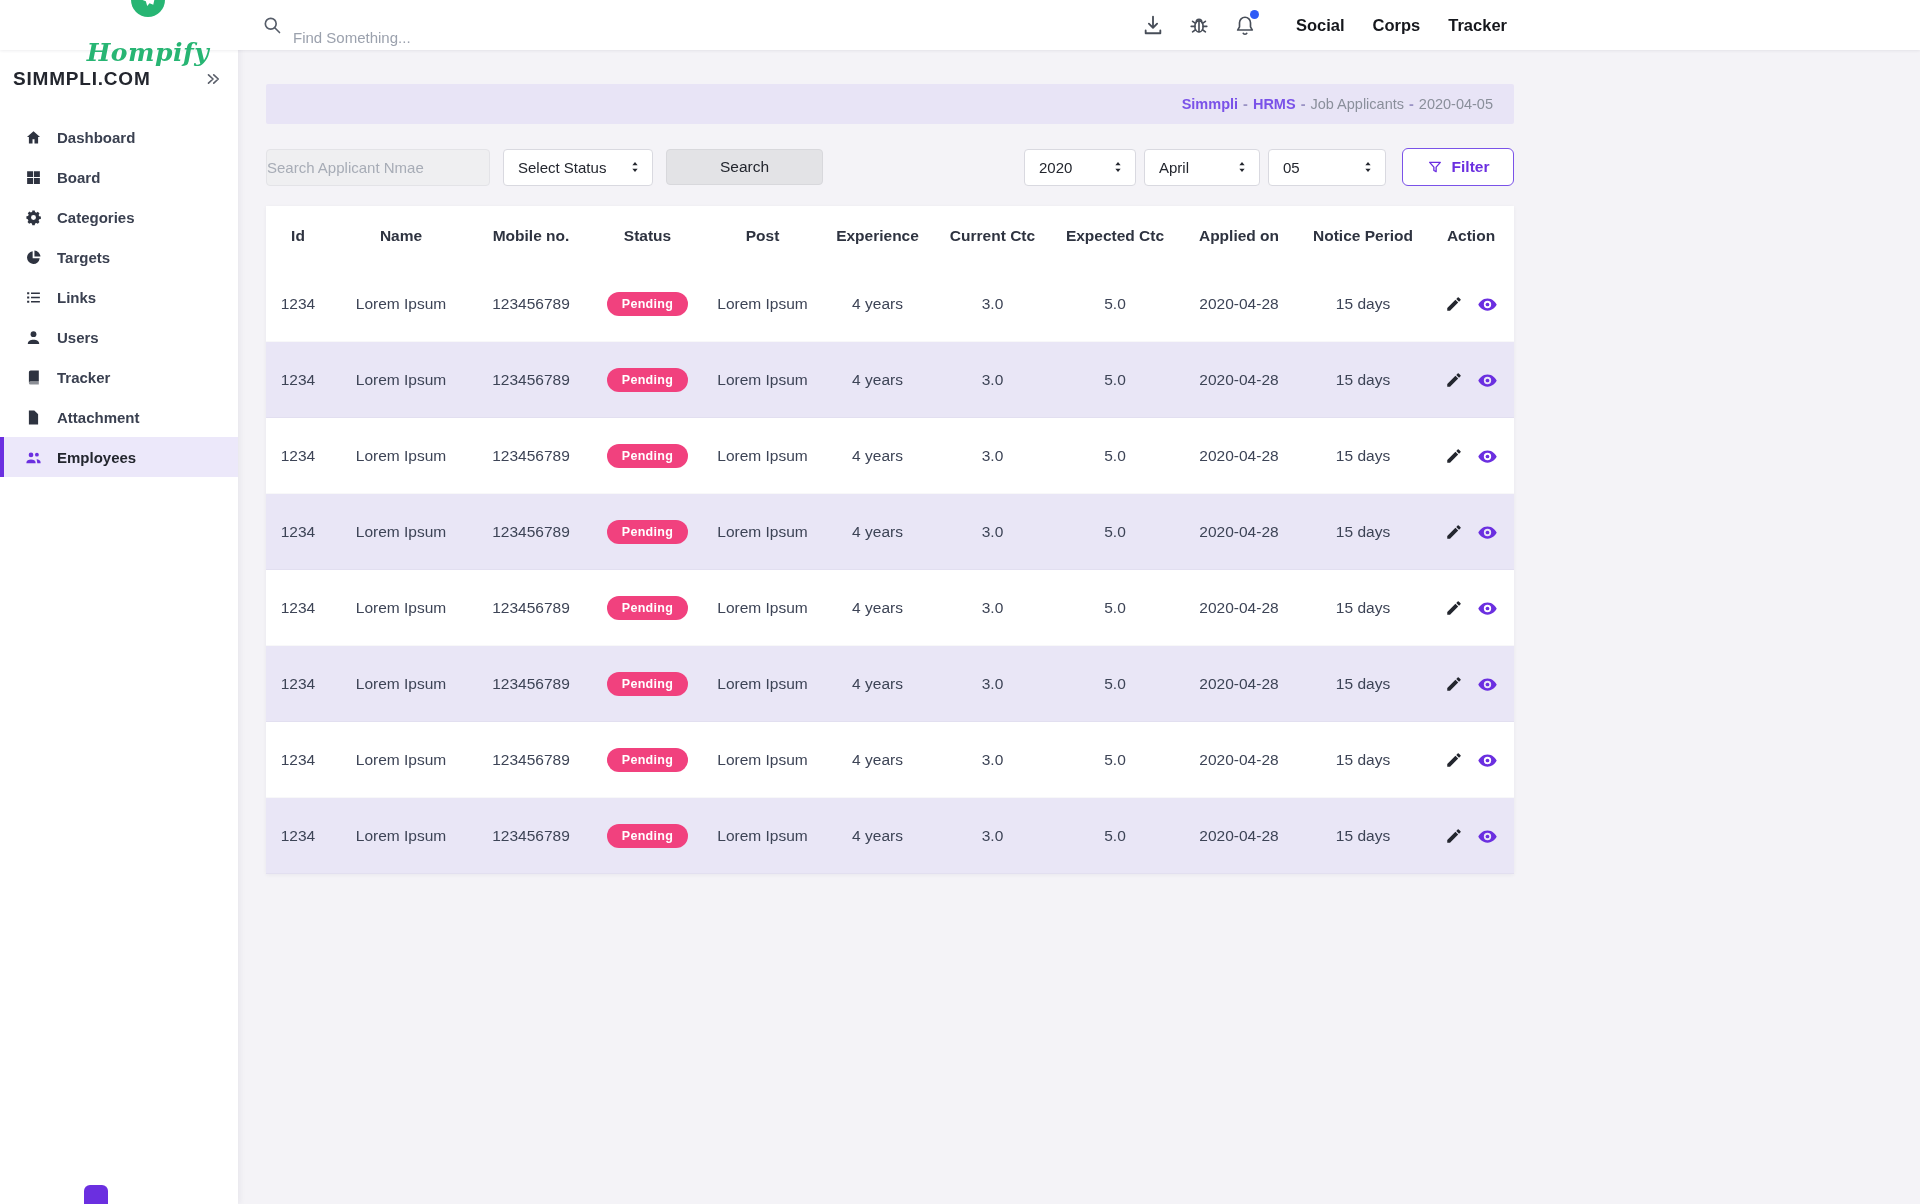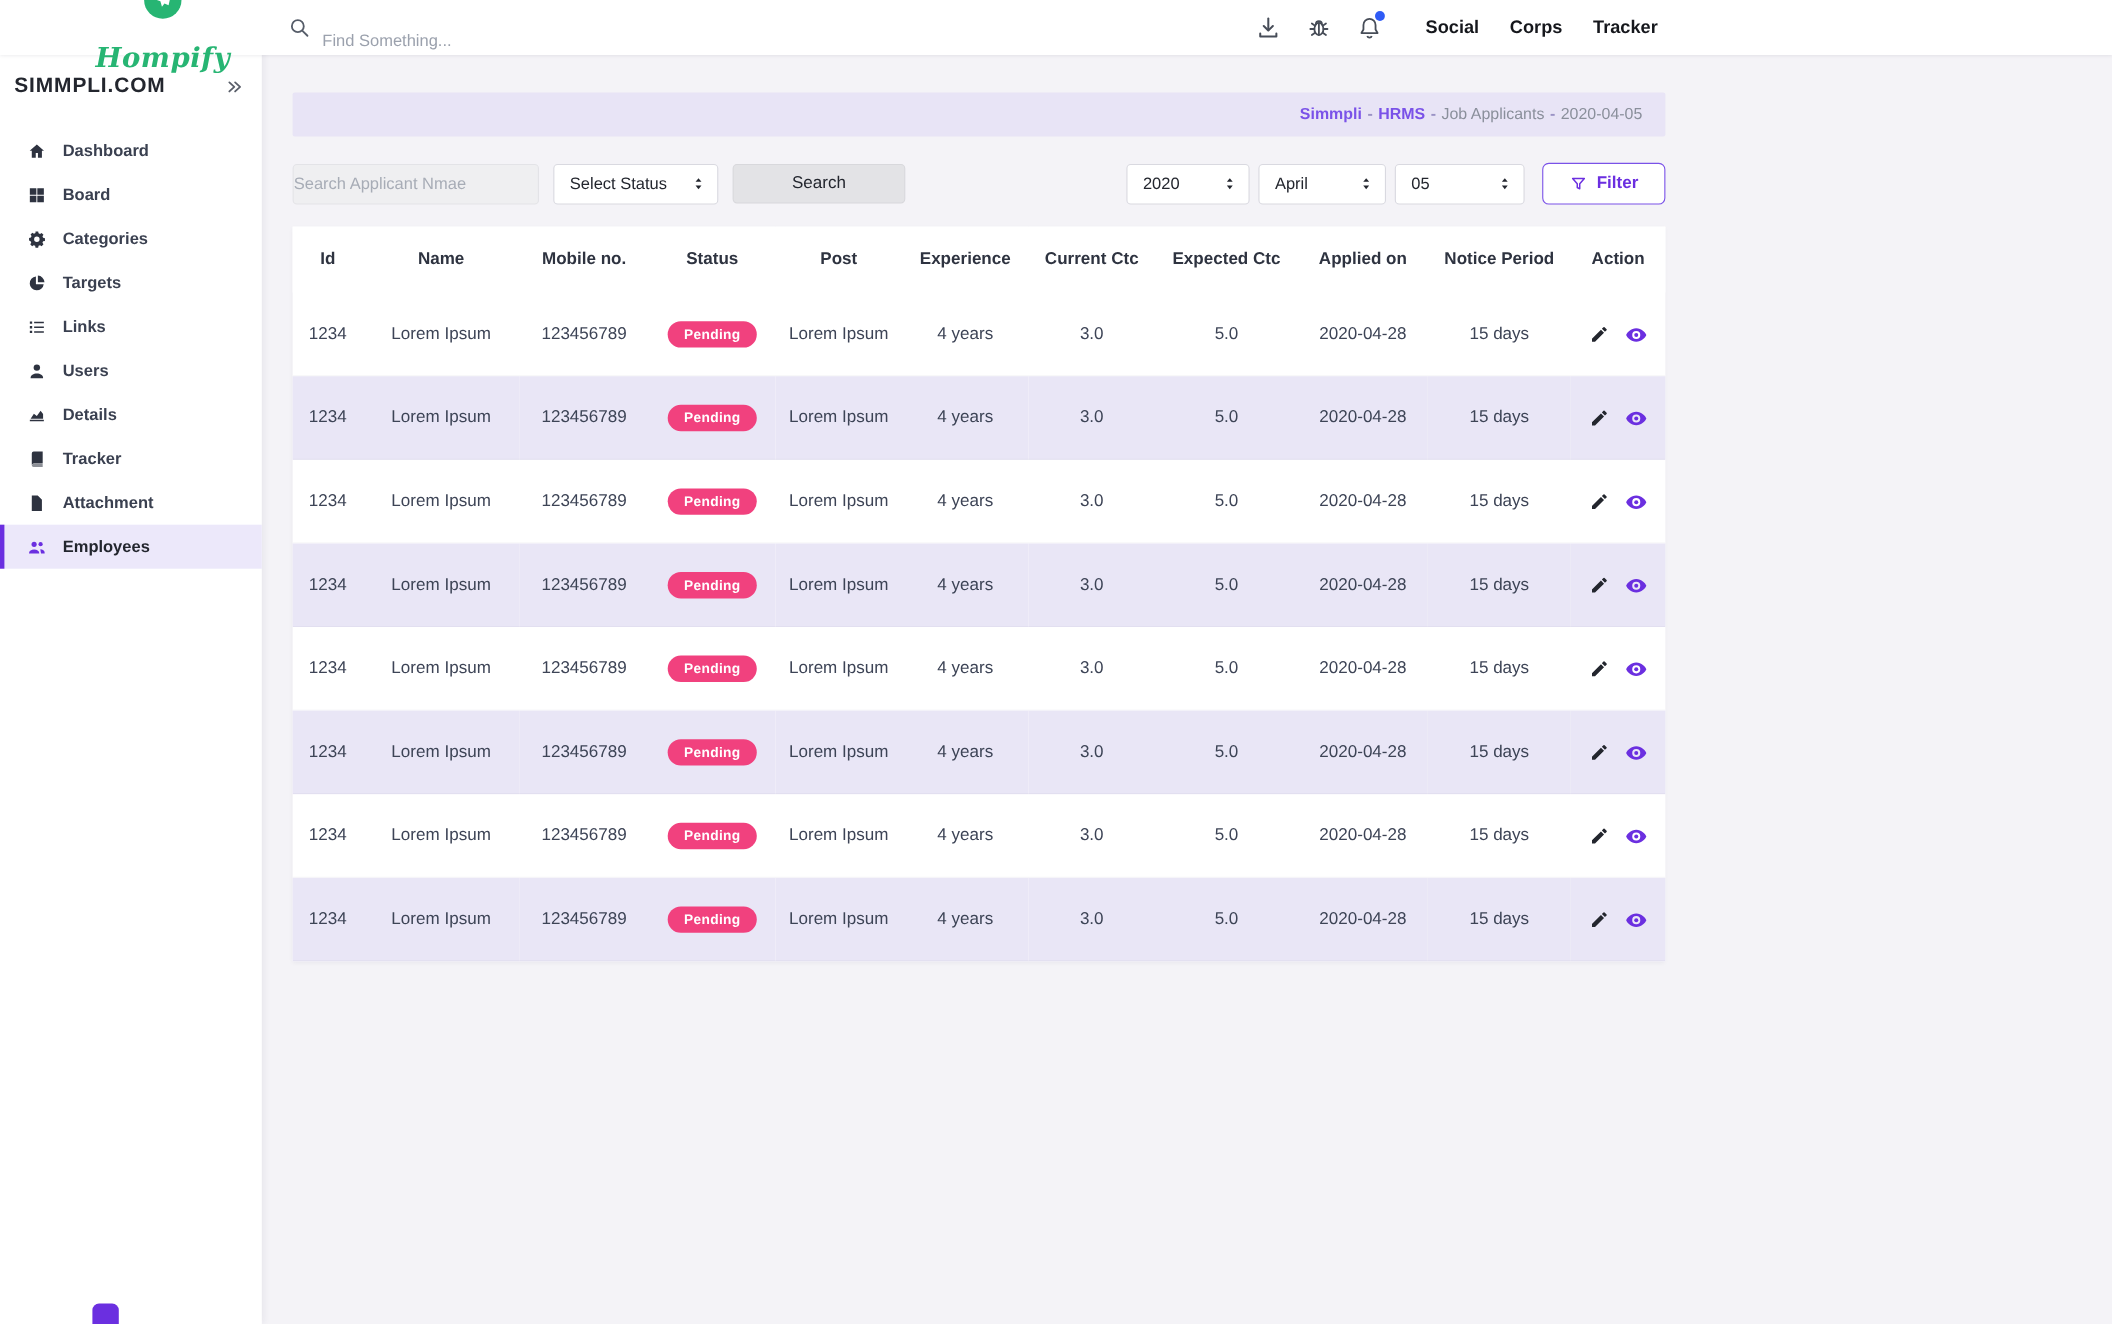--- a/index.html
+++ b/index.html
@@ -182,27 +182,20 @@
       </div>
       <div class="side-item">
         <span class="side-icon"><svg viewBox="0 0 24 24" fill="currentColor">
             <circle cx="12" cy="7.3" r="4.1"></circle>
             <path d="M4 20.6c0-3.6 3.6-5.6 8-5.6s8 2 8 5.6v.4H4z"></path>
           </svg></span>
         <span class="side-label">Users</span>
       </div>
       <div class="side-item">
         <span class="side-icon"><svg viewBox="0 0 24 24" fill="currentColor">
-            <path d="M3 19.8h18v-2H3z"></path>
-            <path d="M4 16.5l4.2-6.3 3.8 2.8 4.8-6.8 3.2 4.3v6z"></path>
-          </svg></span>
-        <span class="side-label">Details</span>
-      </div>
-      <div class="side-item">
-        <span class="side-icon"><svg viewBox="0 0 24 24" fill="currentColor">
             <path d="M5.5 4.5A2.5 2.5 0 018 2h11.5v15.5H8a2.5 2.5 0 00-2.5 2z"></path>
             <path d="M5.5 19.8A2.2 2.2 0 017.7 18h11.8v4H7.7a2.2 2.2 0 01-2.2-2.2z" opacity=".55"></path>
           </svg></span>
         <span class="side-label">Tracker</span>
       </div>
       <div class="side-item">
         <span class="side-icon"><svg viewBox="0 0 24 24" fill="currentColor">
             <path d="M5.5 2h7.5l5.5 5.5V22h-13z"></path>
             <path d="M13 2v5.5h5.5z" opacity=".4"></path>
           </svg></span>

